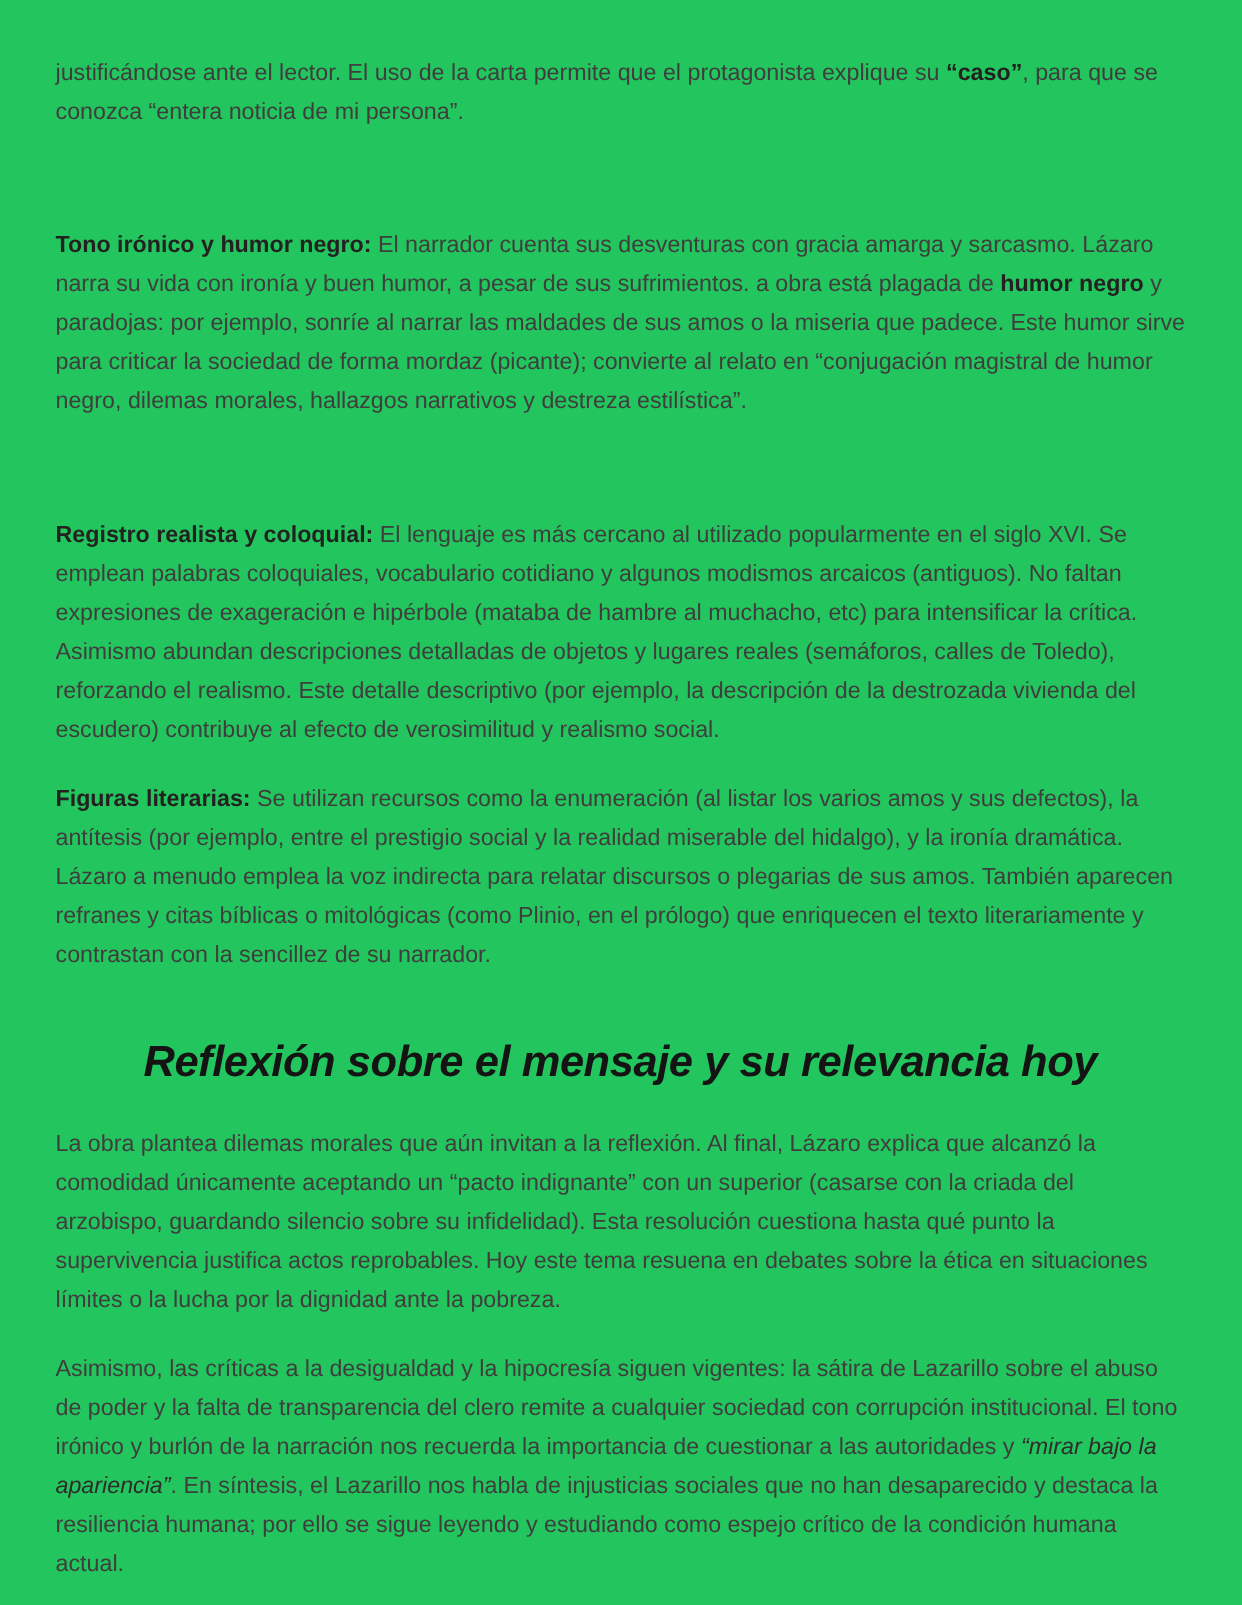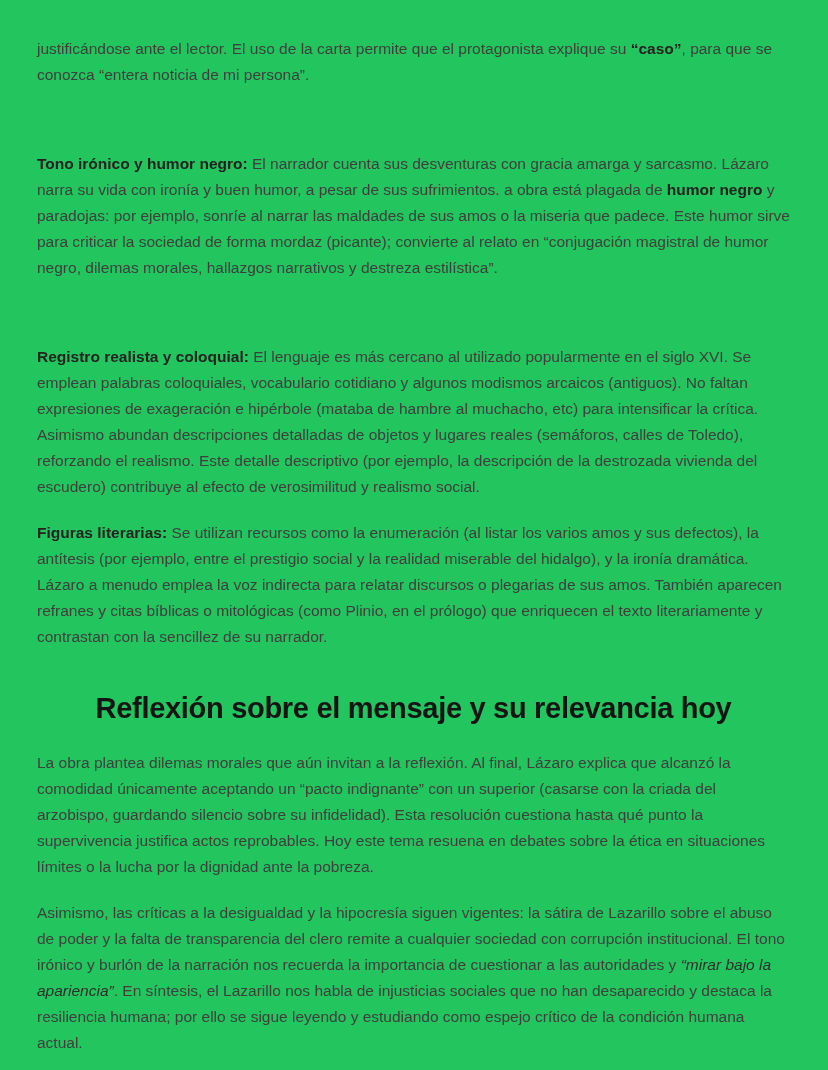--- a/index.html
+++ b/index.html
@@ -35,20 +35,21 @@
     color: #2e2d2b;
   }
   .heading {
     font-size: 29px;
     line-height: 36px;
     font-weight: 700;
     color: #141414;
     text-align: center;
     margin: 40px 0 24px 0;
     letter-spacing: -0.3px;
+    font-style: italic;
   }
 </style>
 </head>
 <body>
 
 <div class="page">
 
   <p class="para"><span>justificándose ante el lector. El uso de la carta permite que el protagonista explique su </span><span class="b">“caso”</span><span>, para que se conozca “entera noticia de mi persona”.</span></p>
 
   <p class="para spaced"><span class="b">Tono irónico y humor negro:</span><span> El narrador cuenta sus desventuras con gracia amarga y sarcasmo. Lázaro narra su vida con ironía y buen humor, a pesar de sus sufrimientos. a obra está plagada de </span><span class="b">humor negro</span><span> y paradojas: por ejemplo, sonríe al narrar las maldades de sus amos o la miseria que padece. Este humor sirve para criticar la sociedad de forma mordaz (picante); convierte al relato en “conjugación magistral de humor negro, dilemas morales, hallazgos narrativos y destreza estilística”.</span></p>

